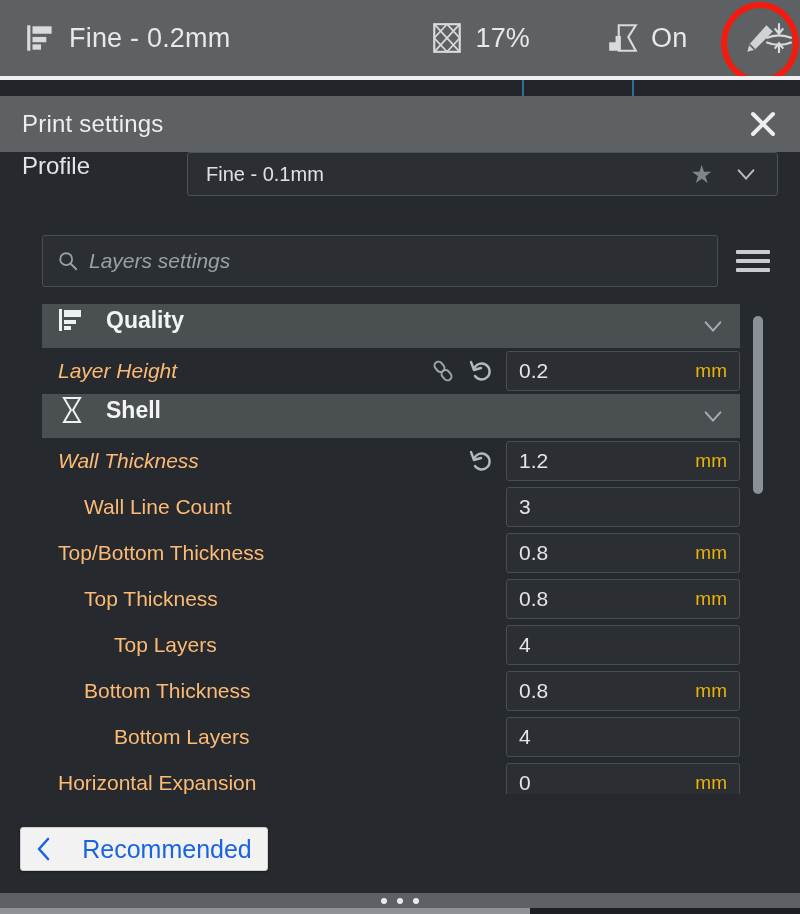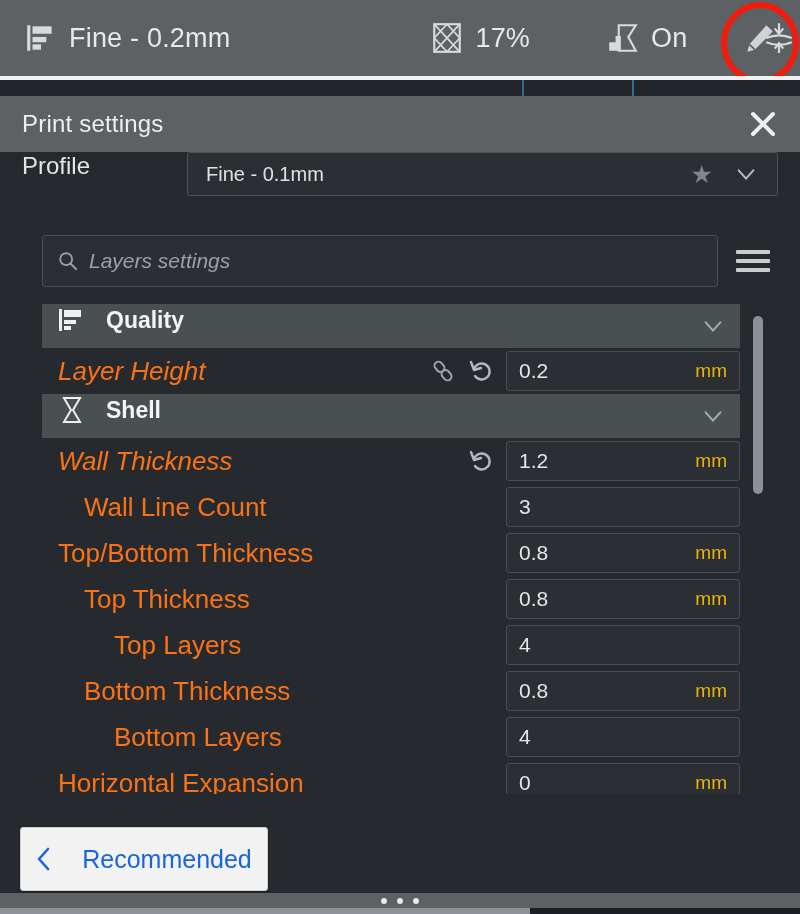--- a/index.html
+++ b/index.html
@@ -226,22 +226,22 @@
   }
 
   .setting {
     height: 46px;
     display: flex;
     align-items: center;
     position: relative;
     padding-left: 16px;
   }
   .s-label {
-    color: #f97316;
-    font-size: 26px;
+    color: #fdba74;
+    font-size: 21px;
     white-space: nowrap;
   }
   .s-label.italic { font-style: italic; }
   .ind1 { padding-left: 42px; }
   .ind2 { padding-left: 72px; }
   .s-icons {
     position: absolute;
     right: 246px;
     display: flex;
     align-items: center;
@@ -279,21 +279,21 @@
     left: 0; top: 12px;
     width: 10px; height: 178px;
     background: #8a9095;
     border-radius: 5px;
   }
 
   
   .rec-btn {
     position: absolute;
     left: 20px; top: 827px;
-    width: 248px; height: 64px;
+    width: 248px; height: 44px;
     background: #f2f2f2;
     border: 1px solid #cfcfcf;
     border-radius: 3px;
     display: flex;
     align-items: center;
     justify-content: center;
     gap: 30px;
     box-shadow: 0 1px 3px rgba(0,0,0,.35);
   }
   .rec-text {

